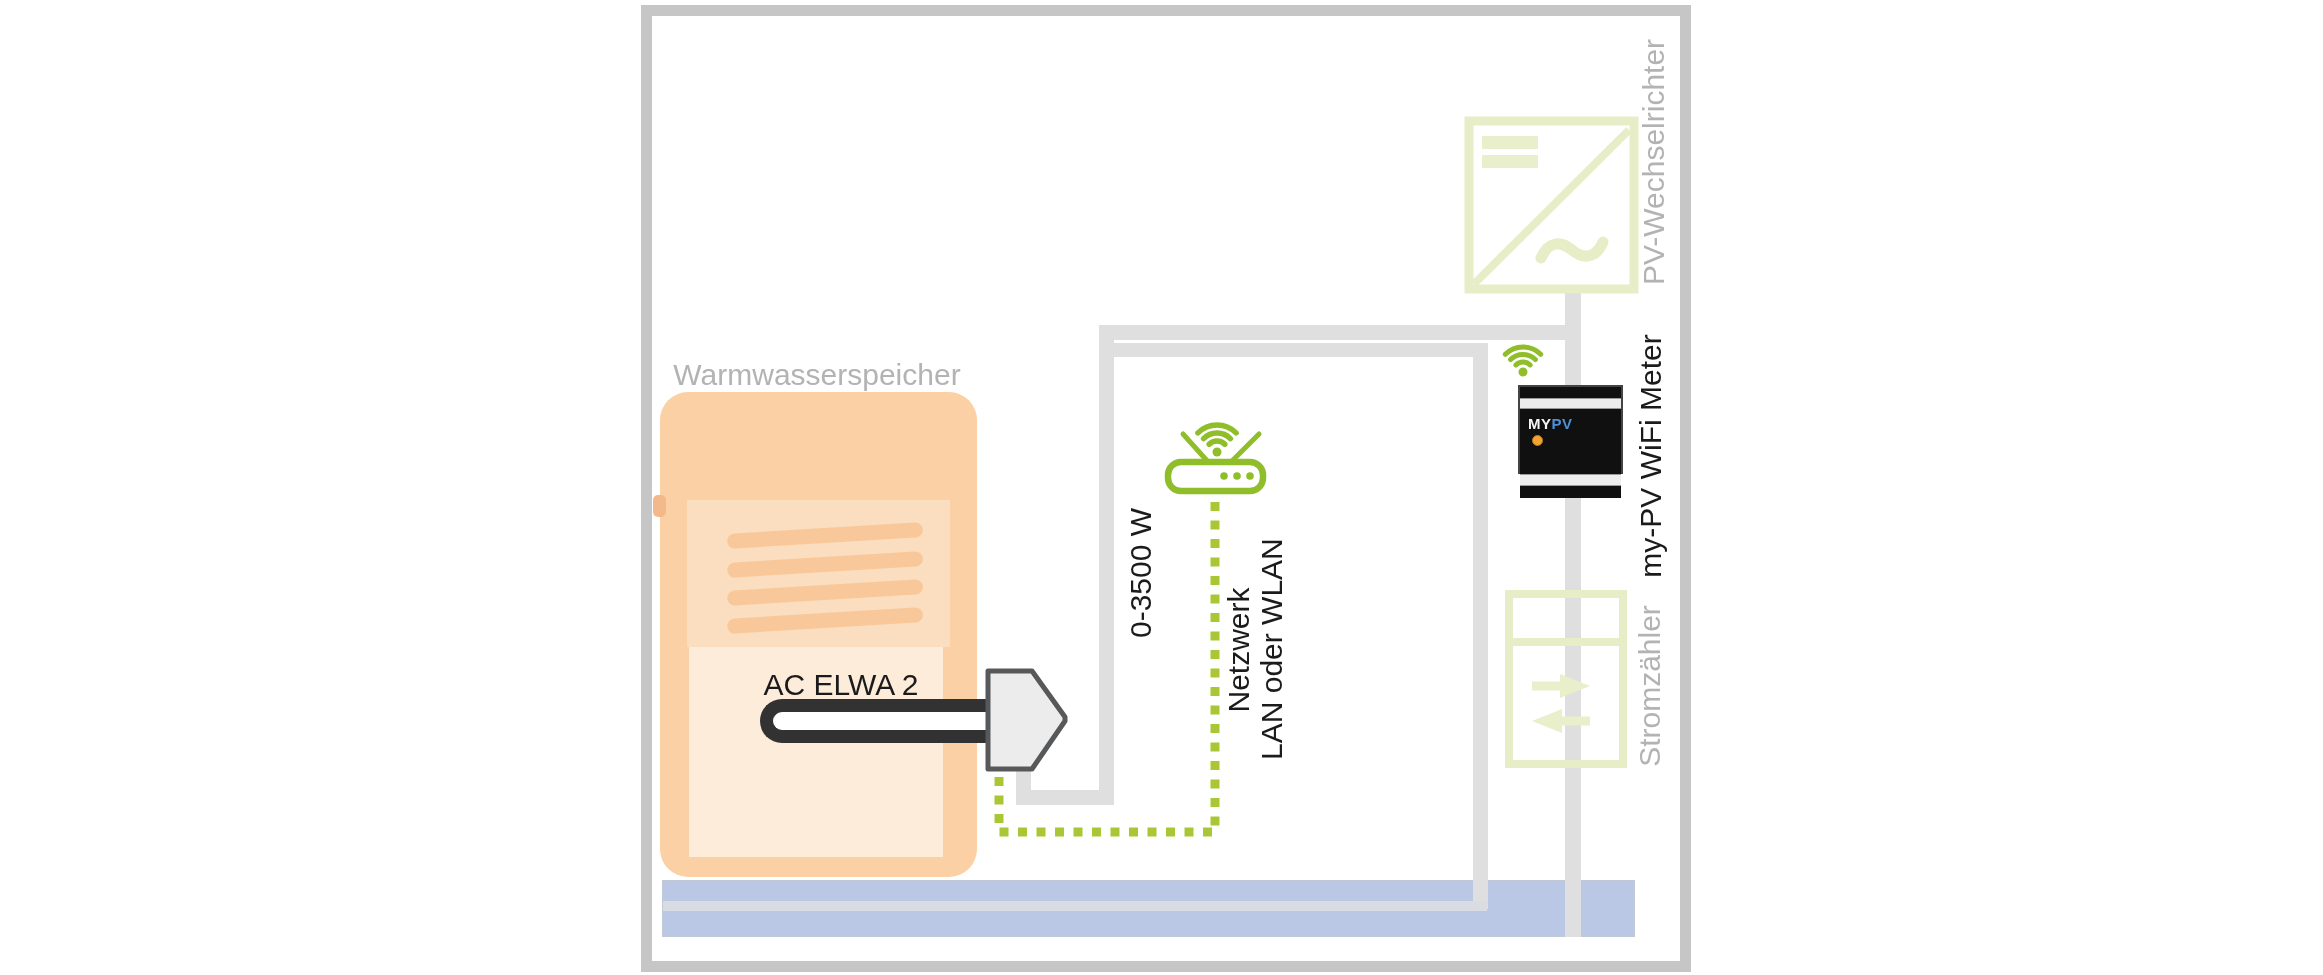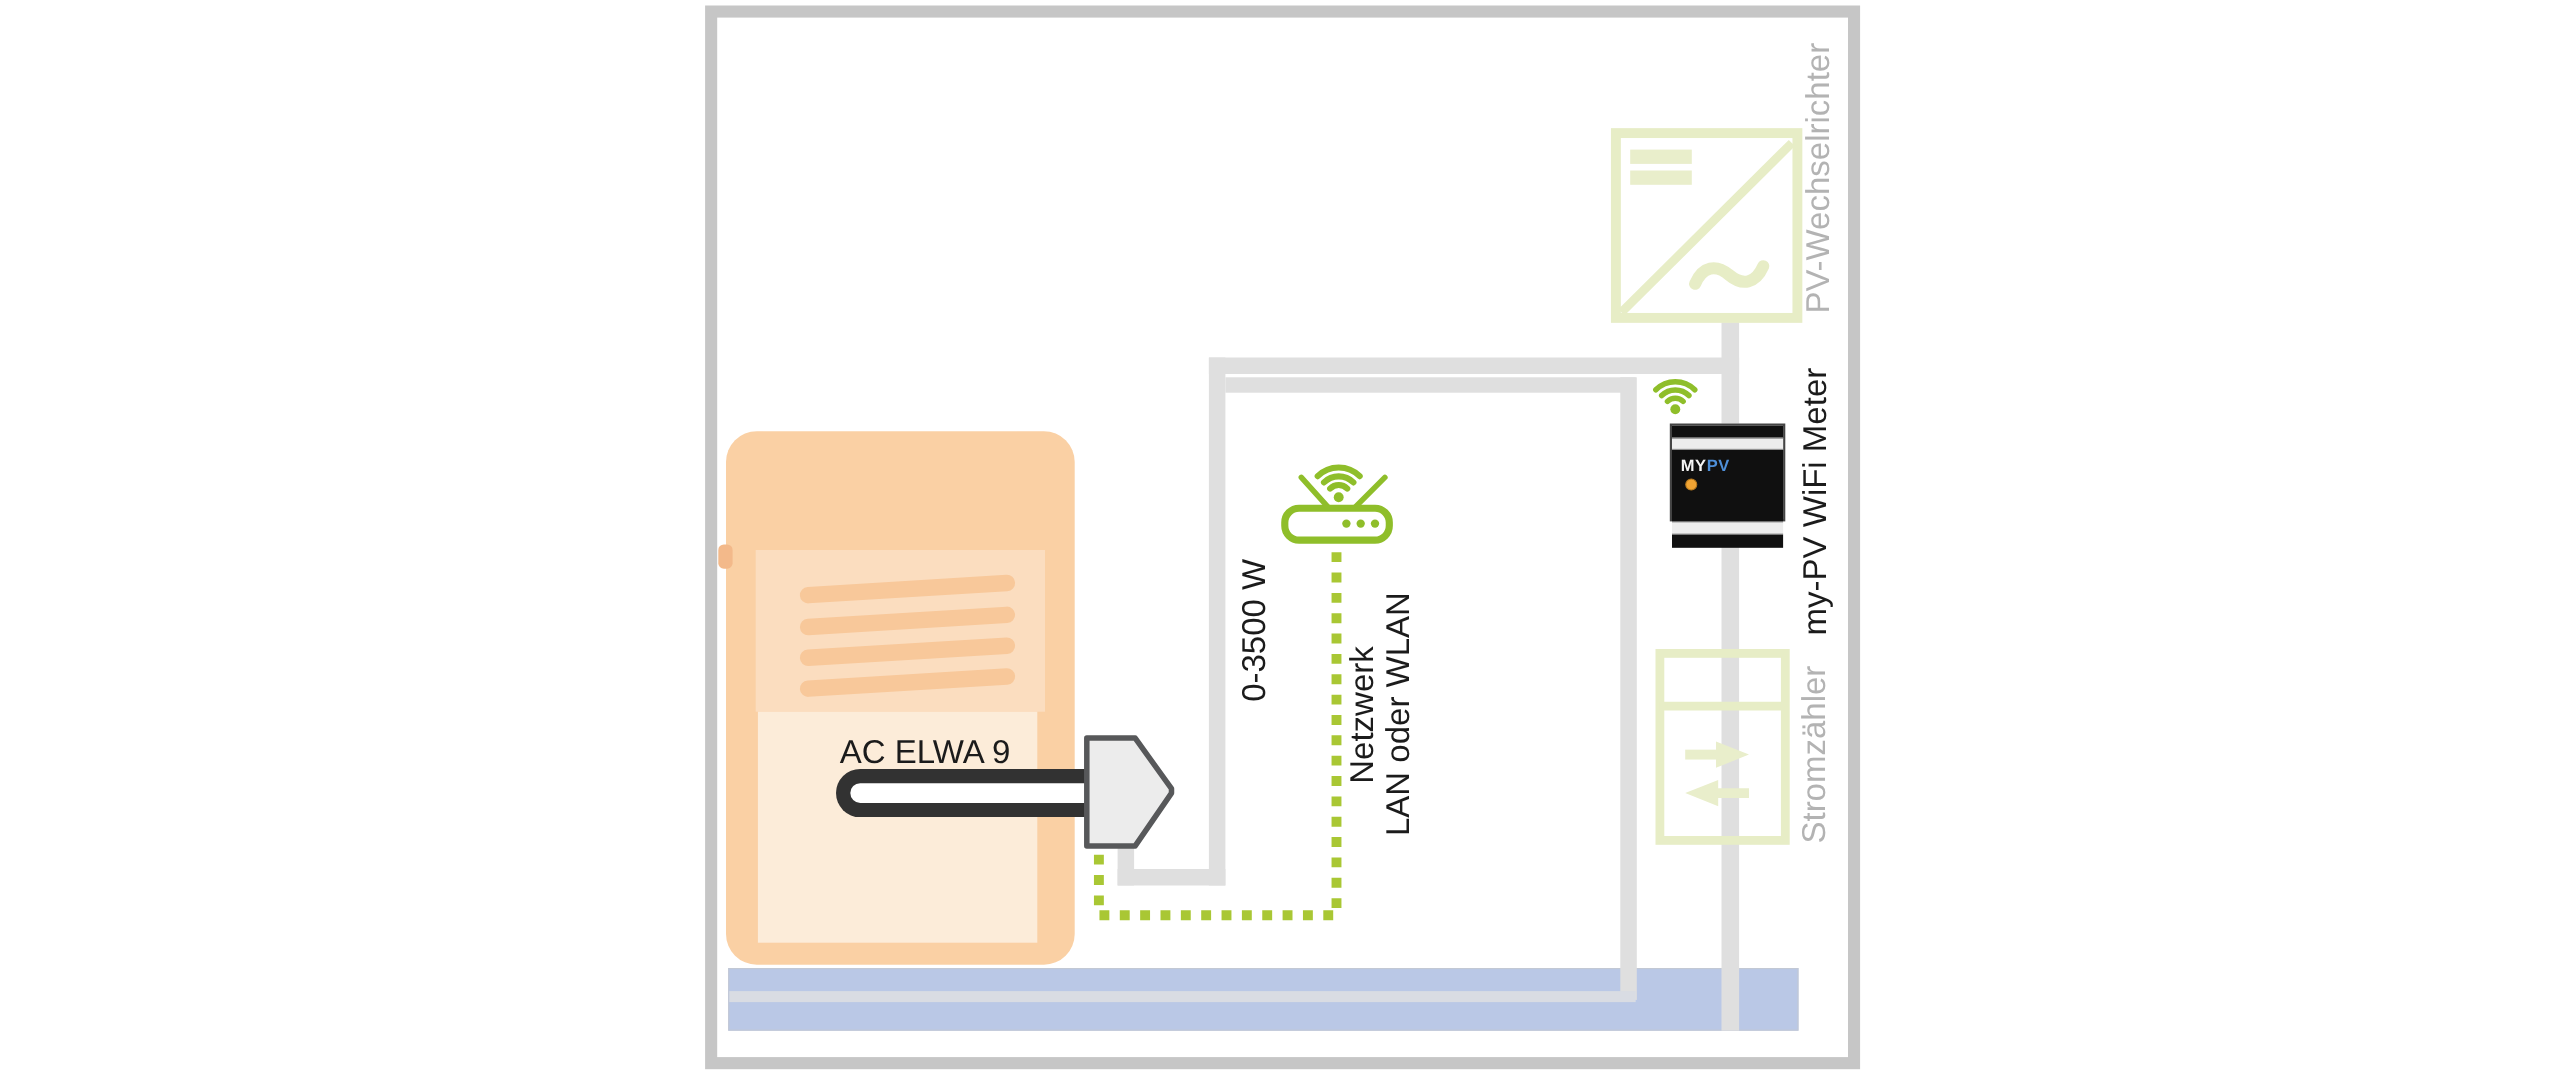--- a/index.html
+++ b/index.html
@@ -89,26 +89,27 @@
 
   <div class="abs tank"></div>
   <div class="abs tank-tab"></div>
   <div class="abs tank-inner"></div>
   <div class="abs tank-lower"></div>
   <div class="coil-bar" style="top:528px;"></div>
   <div class="coil-bar" style="top:557px;"></div>
   <div class="coil-bar" style="top:585px;"></div>
   <div class="coil-bar" style="top:613px;"></div>
 
+  <div class="abs lbl lbl-gray" style="left:657px;top:358px;width:320px;">Warmwasserspeicher</div>
 
   <div class="abs element-u"></div>
   <svg class="abs icon-svg" style="left:980px;top:663px;" width="95" height="115" viewBox="0 0 95 115">
     <path d="M8,8 H52 L85,54 V58 L52,106 H8 Z" style="fill:var(--head-fill);stroke:var(--head-stroke);stroke-width:5;stroke-linejoin:round;"></path>
   </svg>
-  <div class="abs lbl" style="left:741px;top:668px;width:200px;">AC ELWA 9</div>
+  <div class="abs lbl" style="left:741px;top:668px;width:200px;">AC ELWA 2</div>
 
   <svg class="abs icon-svg" style="left:985px;top:490px;" width="245" height="360" viewBox="0 0 245 360">
     <path d="M230,12 V342 H14 V282" style="fill:none;stroke:var(--dot-green);stroke-width:9;stroke-dasharray:9 9.5;"></path>
   </svg>
 
   <svg class="abs icon-svg" style="left:1160px;top:418px;" width="120" height="80" viewBox="0 0 120 80">
     <line class="g-stroke" x1="23" y1="16" x2="50" y2="46" style="stroke-width:5;"></line>
     <line class="g-stroke" x1="69" y1="46" x2="99" y2="16" style="stroke-width:5;"></line>
     <path class="g-stroke" d="M49.2,26.2 A11,11 0 0 1 64.8,26.2" style="stroke-width:5.5;"></path>
     <path class="g-stroke" d="M43.6,20.6 A19,19 0 0 1 70.4,20.6" style="stroke-width:5.5;"></path>

